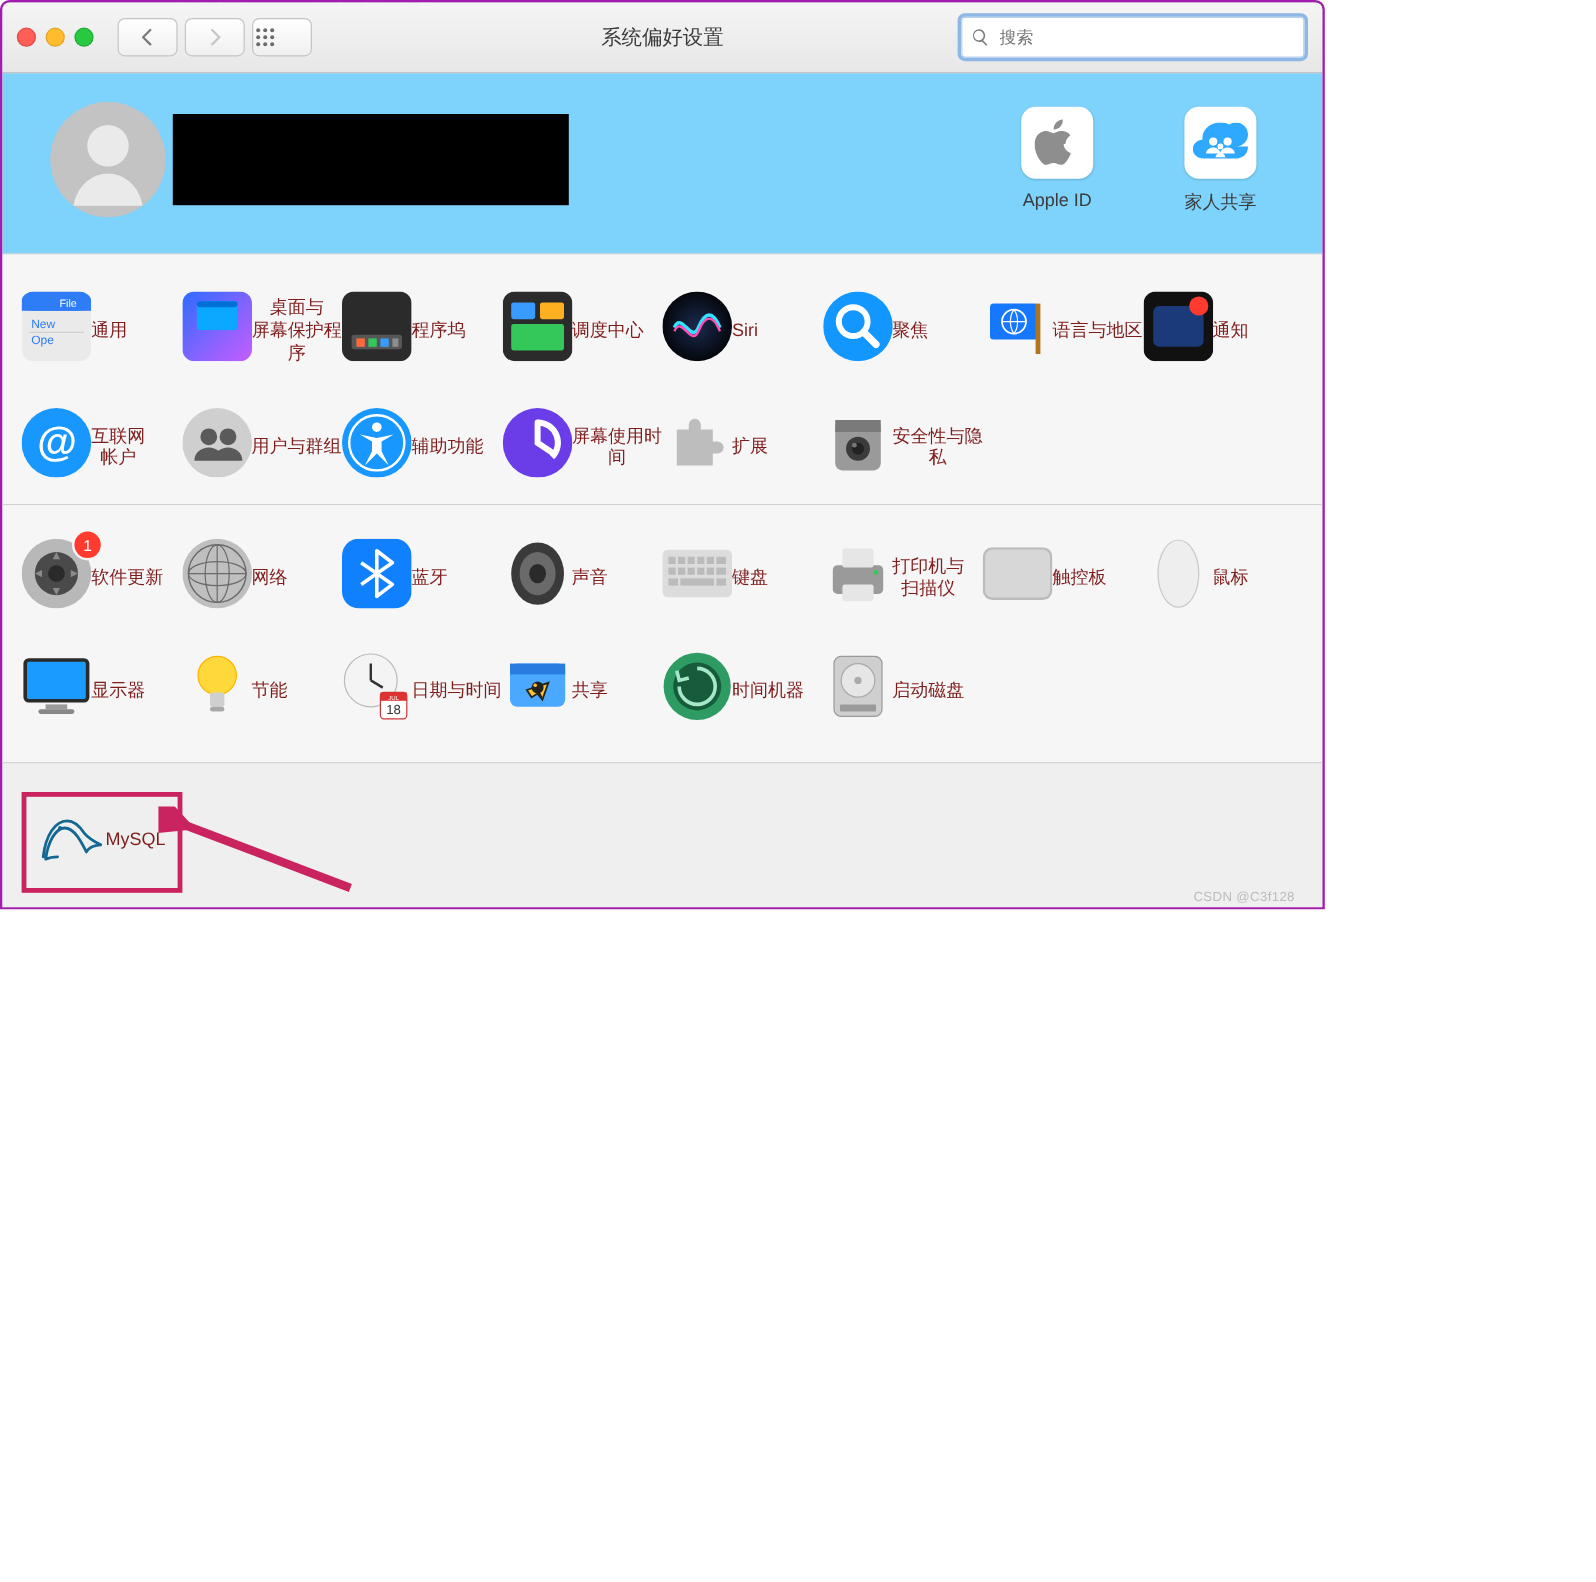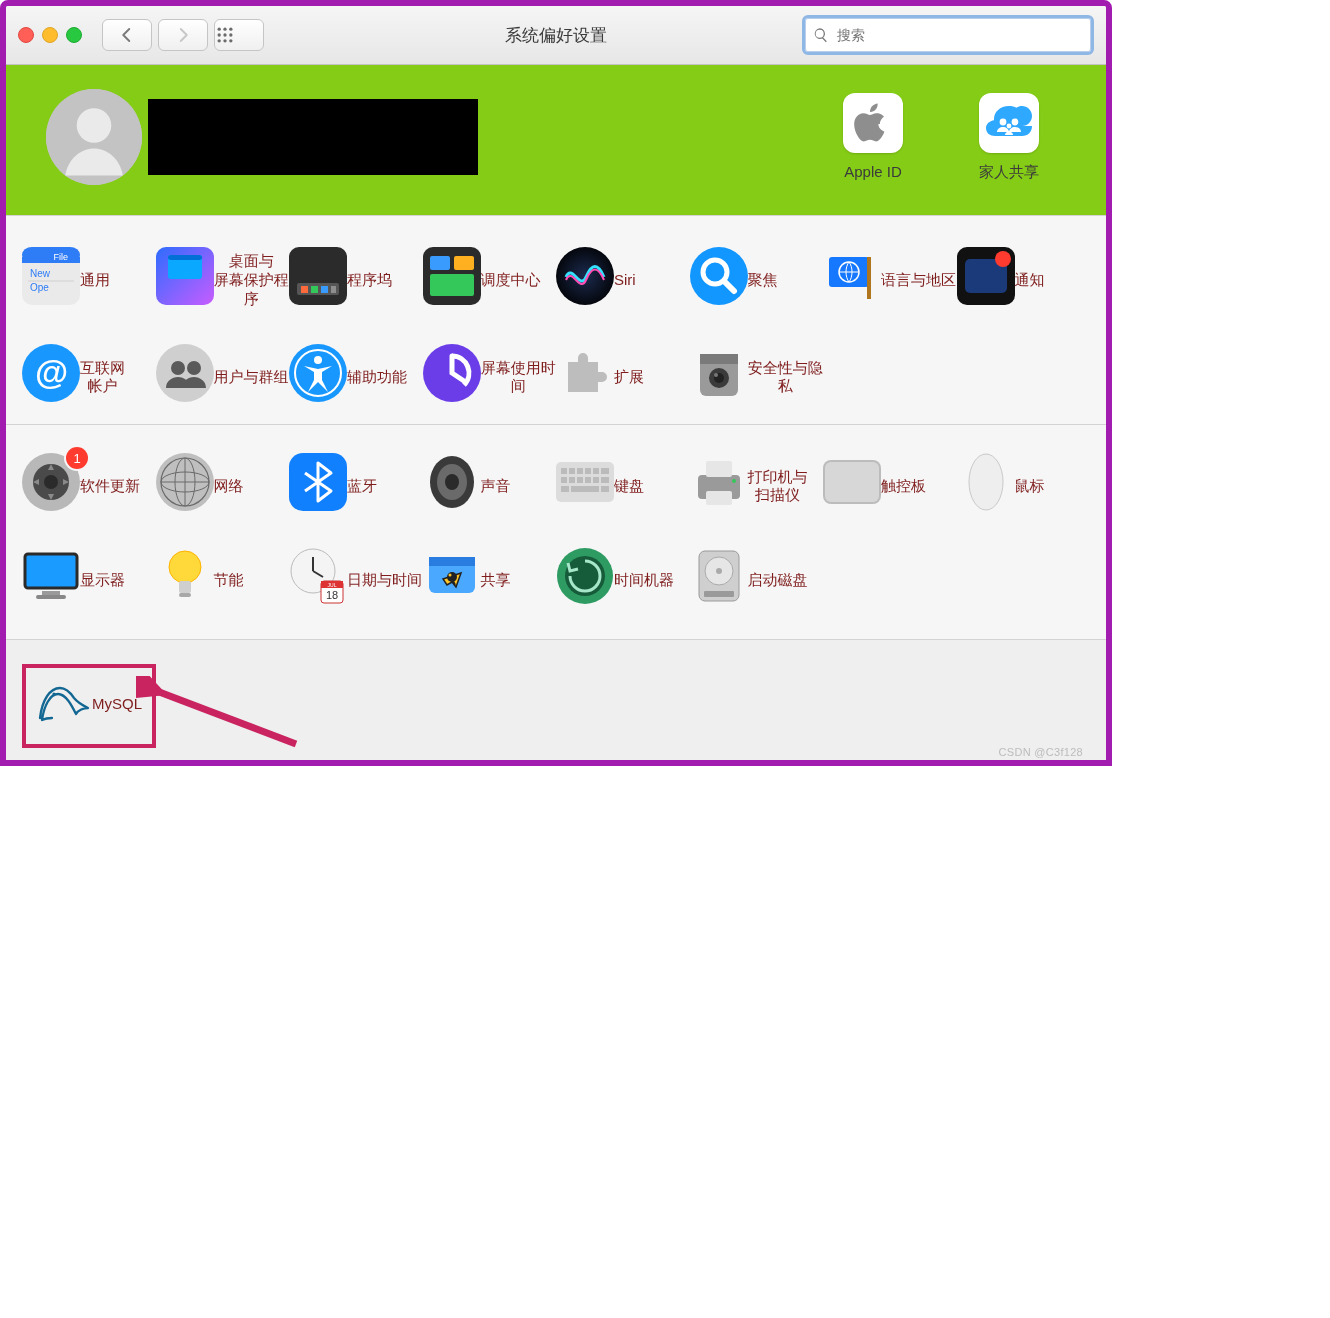--- a/index.html
+++ b/index.html
@@ -1,34 +1,34 @@
 <!DOCTYPE html>
 <html><head>
 <meta charset="utf-8">
 <style>
   html,body{margin:0;padding:0;font-family:-apple-system,"Helvetica Neue",Arial,sans-serif;background:#fff;}
-  .window{width:1100px;background:#efefef;border:6px solid #a21caf;border-radius:8px 8px 0 0;overflow:hidden;position:relative;margin:0;}
+  .window{width:1100px;background:#efefef;border:2px solid #a21caf;border-radius:8px 8px 0 0;overflow:hidden;position:relative;margin:0;}
   
   .titlebar{height:58px;background:linear-gradient(#f5f5f5,#e7e7e7);border-bottom:1px solid #c3c3c3;display:flex;align-items:center;padding:0 12px;position:relative;}
   .traffic{display:flex;gap:8px;align-items:center;margin-right:20px;}
   .dot{width:14px;height:14px;border-radius:50%;}
   .dot.red{background:#ff5f57;border:1px solid #e1483f;}
   .dot.yellow{background:#ffbd2e;border:1px solid #e0a528;}
   .dot.green{background:#28c840;border:1px solid #1dab33;}
   .toolbar-group{display:flex;gap:6px;}
   .tbtn{width:48px;height:30px;border:1px solid #c5c5c5;border-radius:6px;background:linear-gradient(#ffffff,#f0f0f0);display:flex;align-items:center;justify-content:center;color:#7a7a7a;}
   .tbtn svg{width:18px;height:18px;}
   .tbtn.grid svg{width:20px;height:20px;}
   .title{position:absolute;left:0;right:0;text-align:center;font-size:17px;color:#3a3a3a;pointer-events:none;}
   .search{margin-left:auto;width:270px;height:34px;border:3px solid #8fb7e6;border-radius:6px;background:#fff;display:flex;align-items:center;padding:0 8px;box-shadow:0 0 0 1px #b7cfec inset;}
   .search svg{width:16px;height:16px;fill:#7b7b7b;margin-right:6px;flex:none;}
   .search input{border:none;outline:none;font-size:14px;color:#0369a1;flex:1;background:transparent;}
   .ghost-text{position:absolute;top:-18px;left:140px;font-size:36px;color:#b7b7b7;letter-spacing:2px;pointer-events:none;}
   
-  .account-row{display:flex;align-items:center;padding:24px 52px 30px 40px;background:#84cc16;border-bottom:1px solid #d3d3d3;}
+  .account-row{display:flex;align-items:center;padding:24px 40px 30px 40px;background:#7dd3fc;border-bottom:1px solid #d3d3d3;}
   .avatar{width:96px;height:96px;border-radius:50%;background:#c3c3c3;display:flex;align-items:center;justify-content:center;}
   .avatar svg{width:96px;height:96px;}
   .blackbox{width:330px;height:76px;background:#000;margin-left:6px;}
   .account-right{margin-left:auto;display:flex;gap:46px;}
   .account-item{display:flex;flex-direction:column;align-items:center;width:90px;}
   .account-icon{width:60px;height:60px;border-radius:12px;display:flex;align-items:center;justify-content:center;}
   .apple-tile{background:#fff;box-shadow:0 1px 2px rgba(0,0,0,.15);}
   .family-tile{background:#fff;box-shadow:0 1px 2px rgba(0,0,0,.15);}
   .account-label{font-size:15px;color:#3b3b3b;margin-top:10px;text-align:center;white-space:nowrap;}
   

